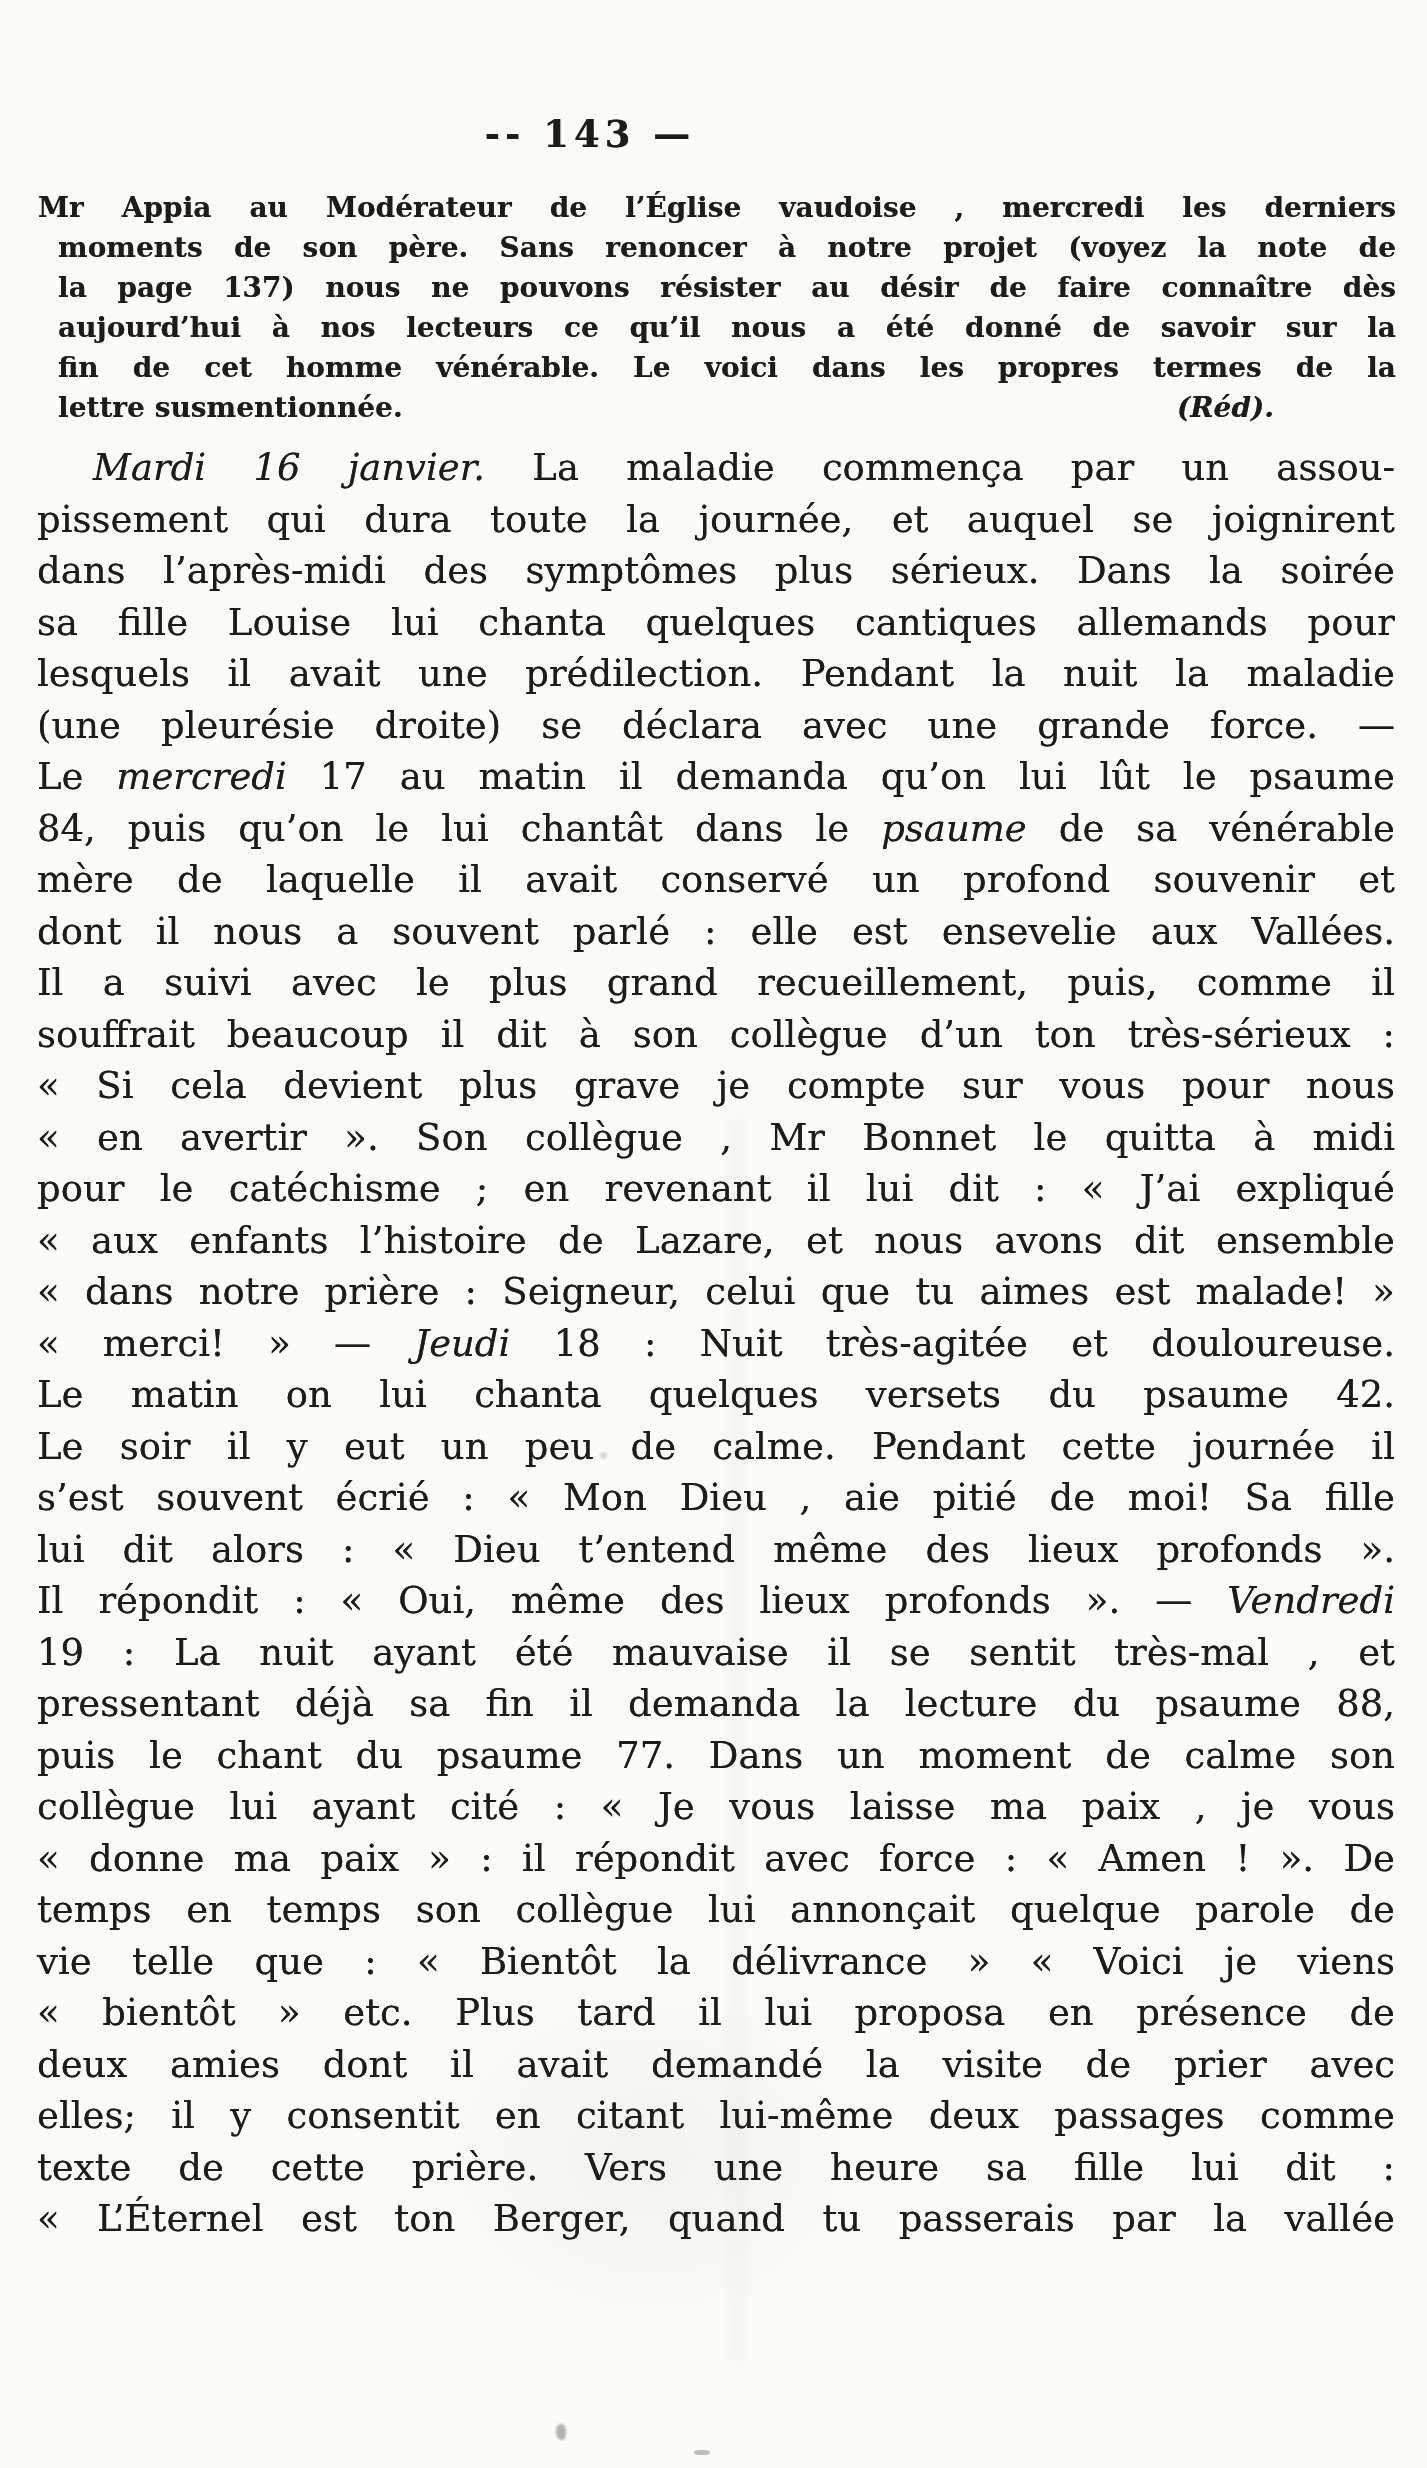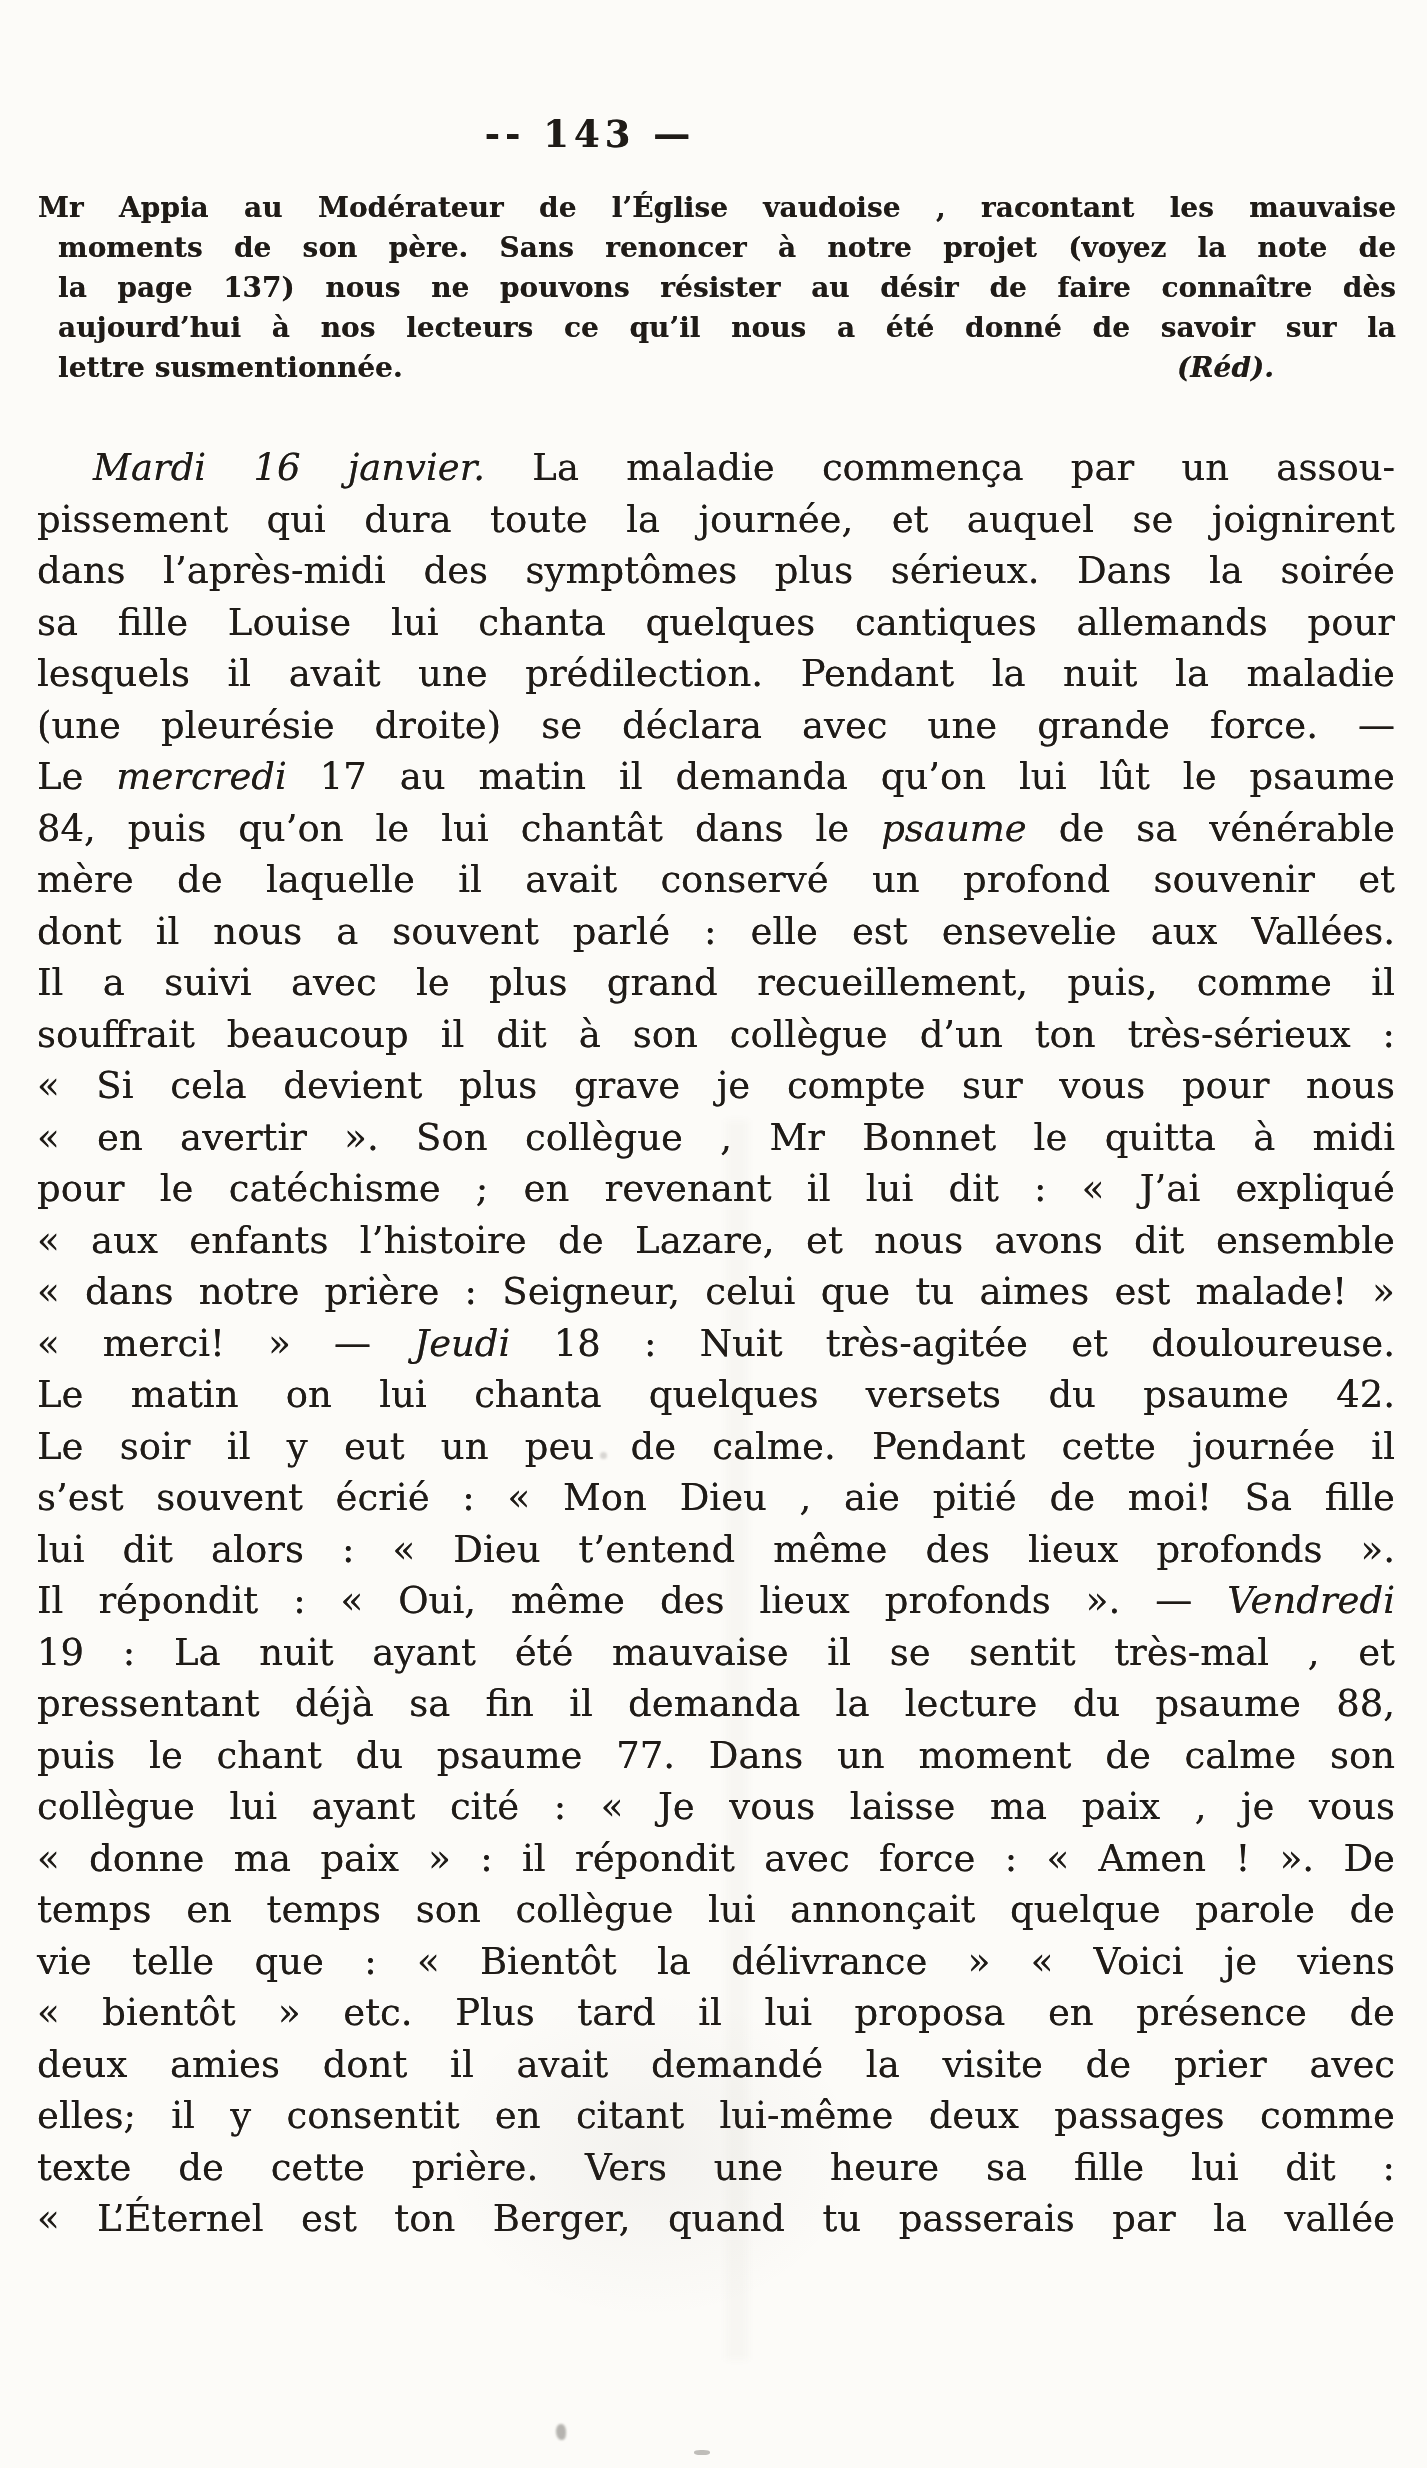--- a/index.html
+++ b/index.html
@@ -127,24 +127,25 @@
 </style>
 </head>
 <body>
 
 <div class="page">
 
   <div class="page-number">-- 143 —</div>
 
   <div class="note">
     <div id="note-lines">
-        <div class="line"><span>Mr Appia au Modérateur de l’Église vaudoise , racontant les mauvaise</span></div>
+        <div class="line"><span>Mr Appia au Modérateur de l’Église vaudoise , mercredi les derniers</span></div>
         <div class="line"><span>moments de son père. Sans renoncer à notre projet (voyez la note de</span></div>
         <div class="line"><span>la page 137) nous ne pouvons résister au désir de faire connaître dès</span></div>
         <div class="line"><span>aujourd’hui à nos lecteurs ce qu’il nous a été donné de savoir sur la</span></div>
+        <div class="line"><span>fin de cet homme vénérable. Le voici dans les propres termes de la</span></div>
       </div>
     <div class="note-last line">
       <span>lettre susmentionnée.</span>
       <span class="signature">(Réd).</span>
     </div>
   </div>
 
   <div class="textbody" id="body-lines">
       <div class="line"><i>Mardi 16 janvier.</i><span> La maladie commença par un assou-</span></div>
       <div class="line"><span>pissement qui dura toute la journée, et auquel se joignirent</span></div>

